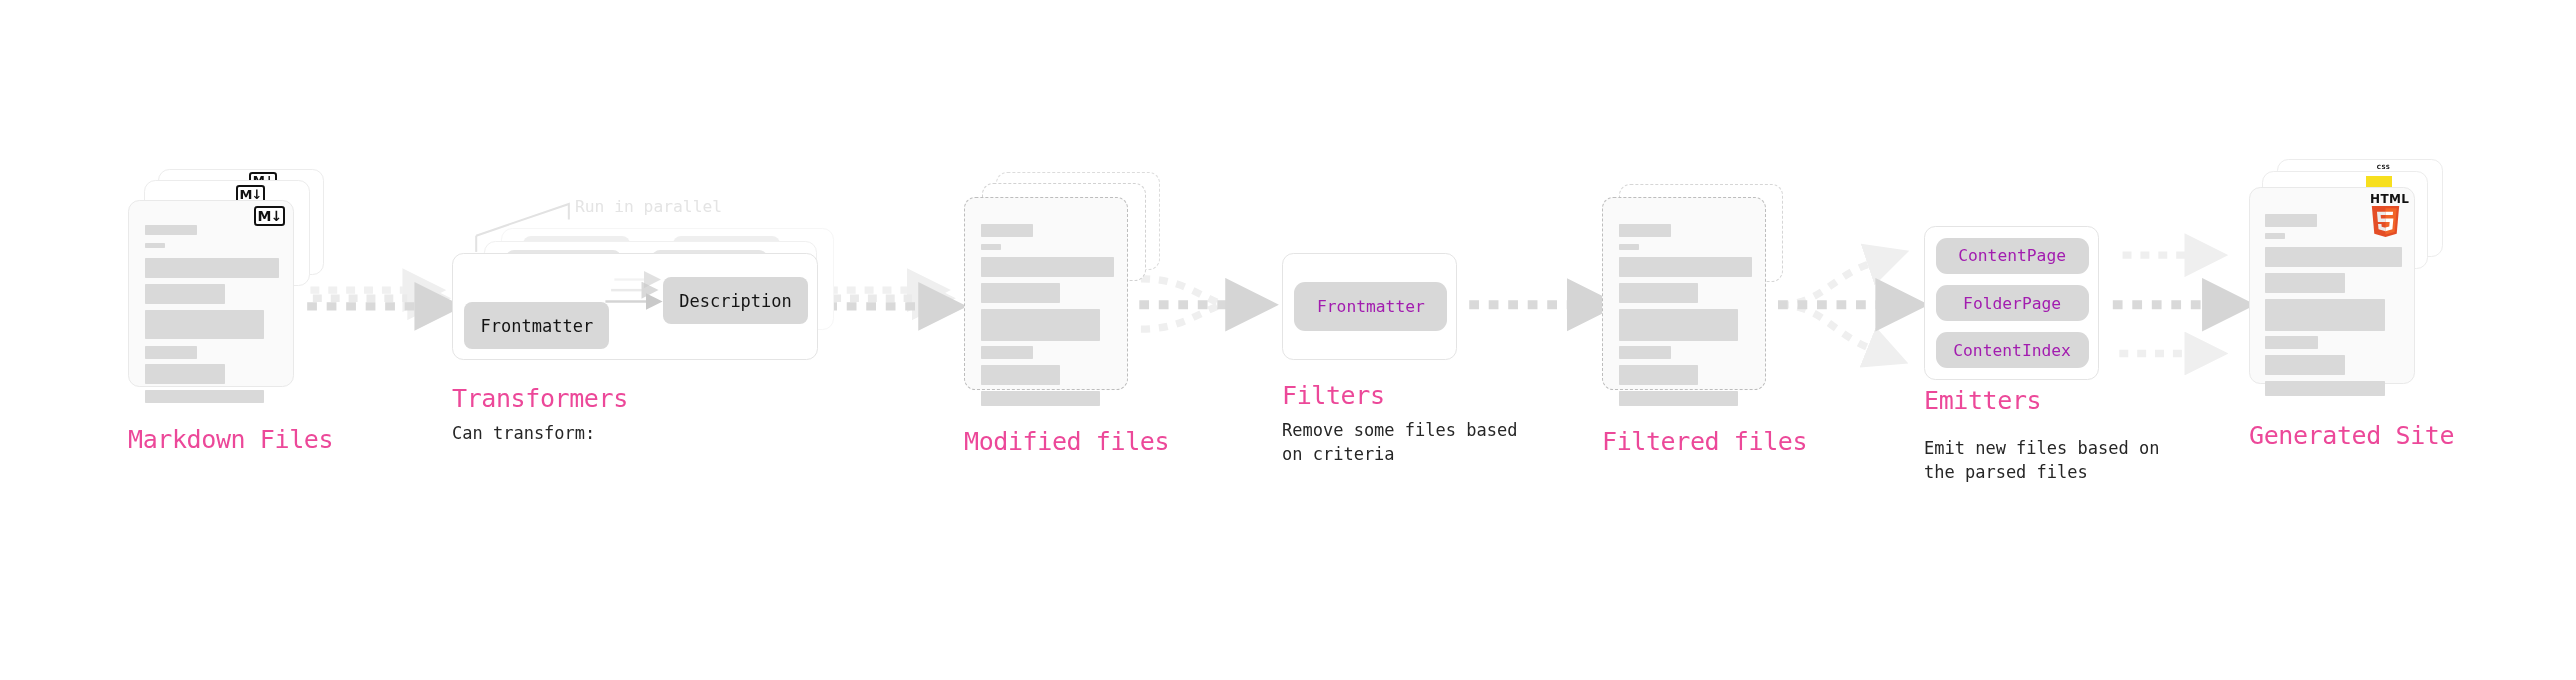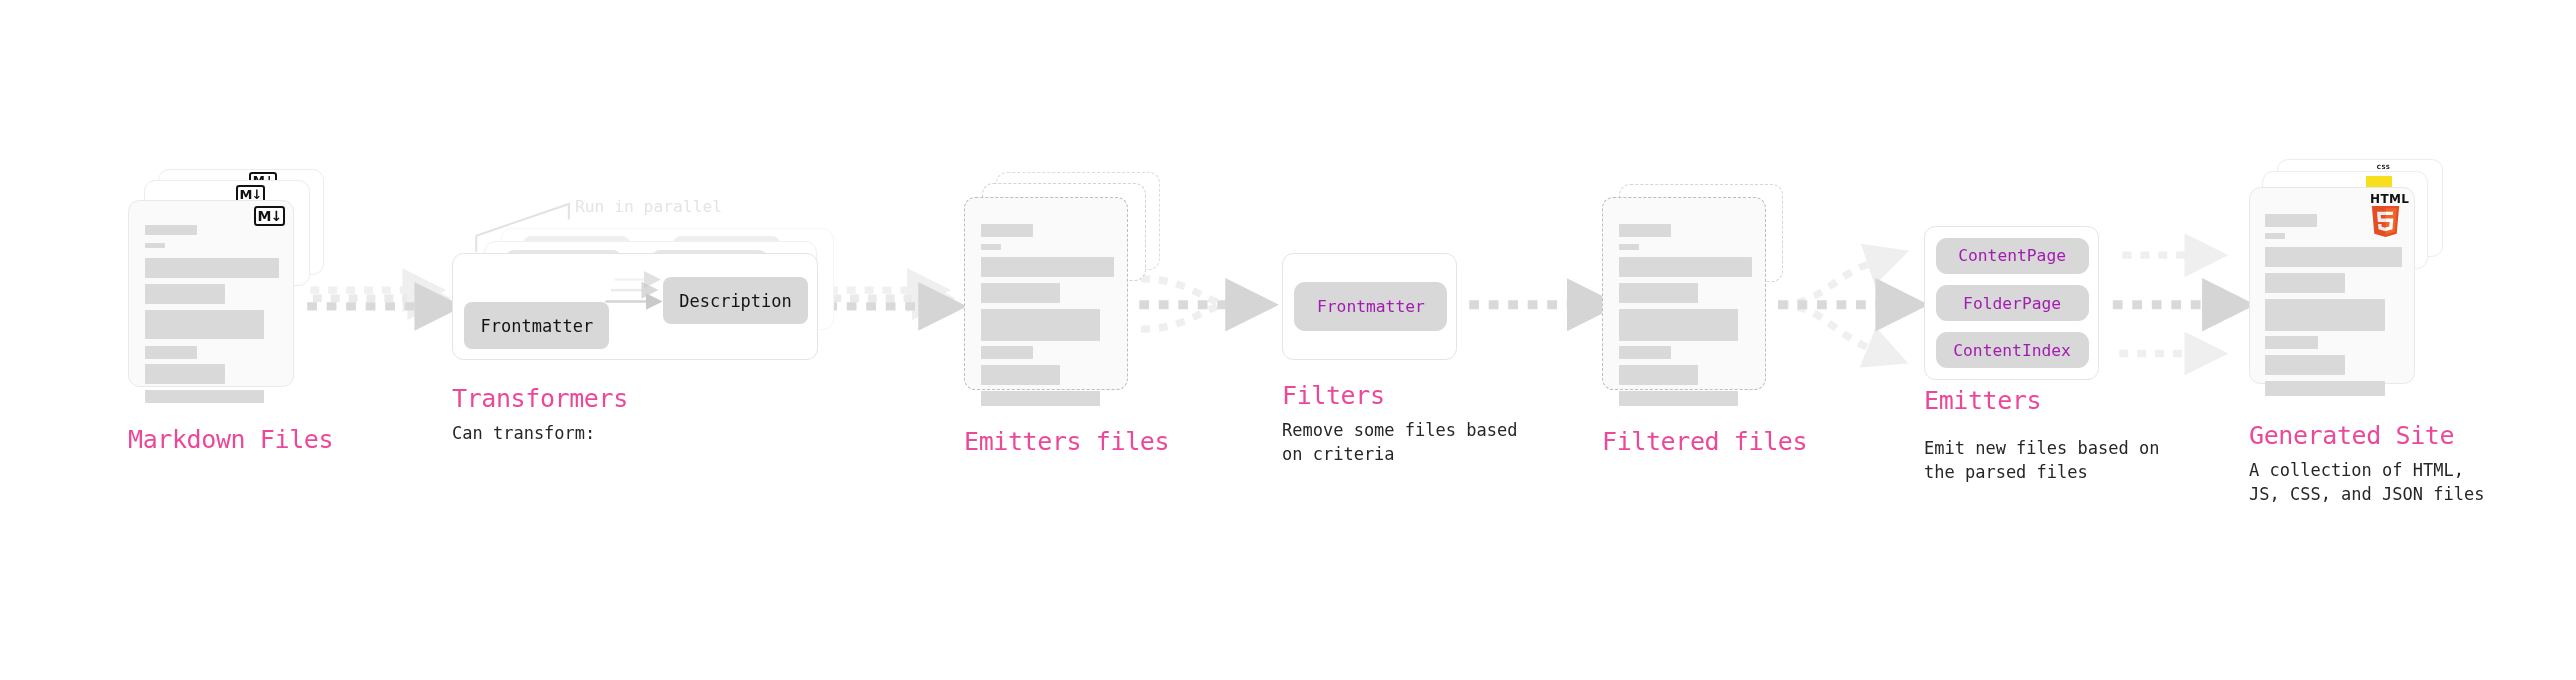--- a/index.html
+++ b/index.html
@@ -239,21 +239,21 @@
       <div class="sk" style="left:16.3px; top:26px; width:52px; height:13px;"></div>
       <div class="sk" style="left:16.3px; top:46px; width:19.5px; height:5.7px;"></div>
       <div class="sk" style="left:16.3px; top:59px; width:133px; height:20.3px;"></div>
       <div class="sk" style="left:16.3px; top:85px; width:79px; height:20.3px;"></div>
       <div class="sk" style="left:16.3px; top:111px; width:119px; height:32px;"></div>
       <div class="sk" style="left:16.3px; top:148px; width:52px; height:13px;"></div>
       <div class="sk" style="left:16.3px; top:167px; width:79px; height:20.3px;"></div>
       <div class="sk" style="left:16.3px; top:193px; width:119px; height:15.4px;"></div>
     </div>
   </div>
-  <div class="node-title" style="left:964px; top:427px;">Emitters files</div>
+  <div class="node-title" style="left:964px; top:427px;">Modified files</div>
 
   <div>
     <div class="group-box" style="left:1282px; top:253px; width:175px; height:107px;">
       <div class="plain-chip" style="left:11.4px; top:28.4px; width:153px; height:49px;">Frontmatter</div>
     </div>
   </div>
   <div class="node-title" style="left:1282px; top:381px;">Filters</div>
   <div class="node-desc" style="left:1282px; top:418px;">Remove some files based
 on criteria</div>
 
@@ -309,17 +309,15 @@
       <div style="font-family:'DejaVu Sans','Liberation Sans',sans-serif; font-size:12px; font-weight:700; color:#111; letter-spacing:0.4px; text-align:center; line-height:1;">HTML</div>
       <svg width="31" height="31" viewBox="0 0 512 512" style="display:block; margin-top:0.8px;">
         <path fill="#e44d26" d="M71 460L30 0h452l-41 460-185 52z"></path>
         <path fill="#f16529" d="M256 472l150-42 35-394H256z"></path>
         <path fill="#ebebeb" d="M256 208h-75l-5-58h80V94H115l15 172h126zm0 150l-63-17-4-45h-56l8 89 115 32z"></path>
         <path fill="#fff" d="M255 208v58h70l-7 74-63 17v61l115-32 16-178zm0-114v56h121l5-56z"></path>
       </svg>
     </div>
   </div>
   <div class="node-title" style="left:2249px; top:421px;">Generated Site</div>
-  <div class="node-desc" style="left:2249px; top:458px;">A collection of HTML,
-JS, CSS, and JSON files</div>
 
 </div>
 
 
 </body></html>

